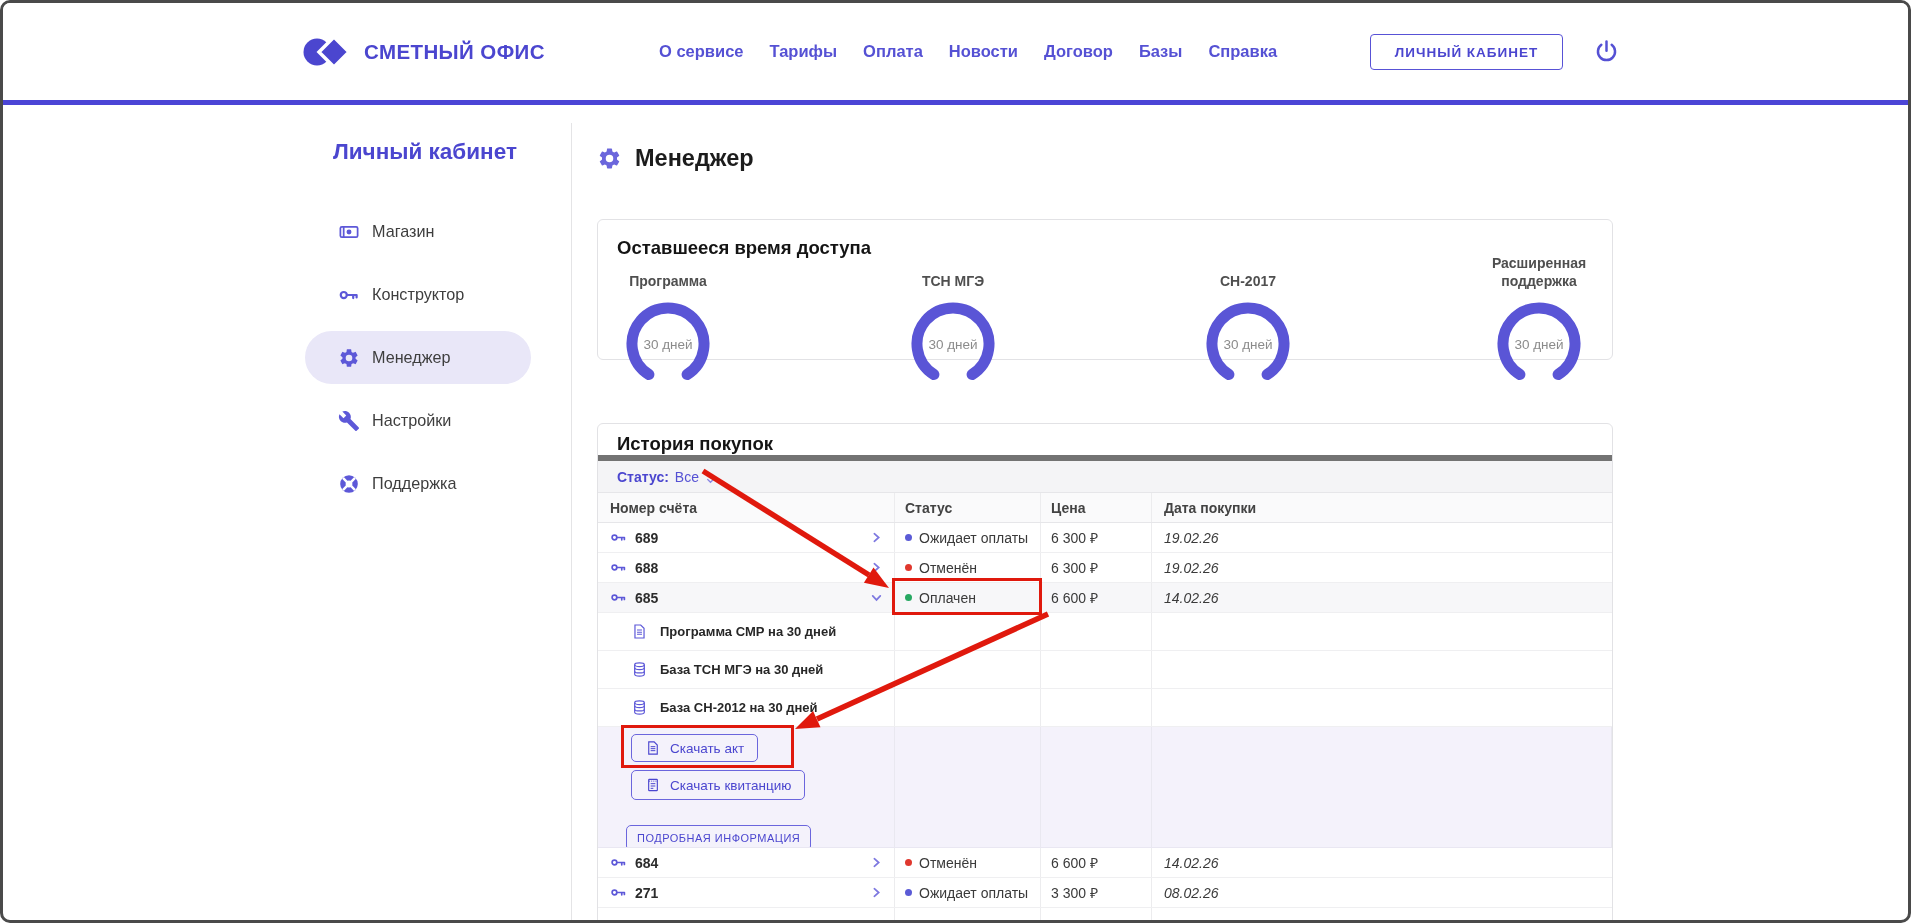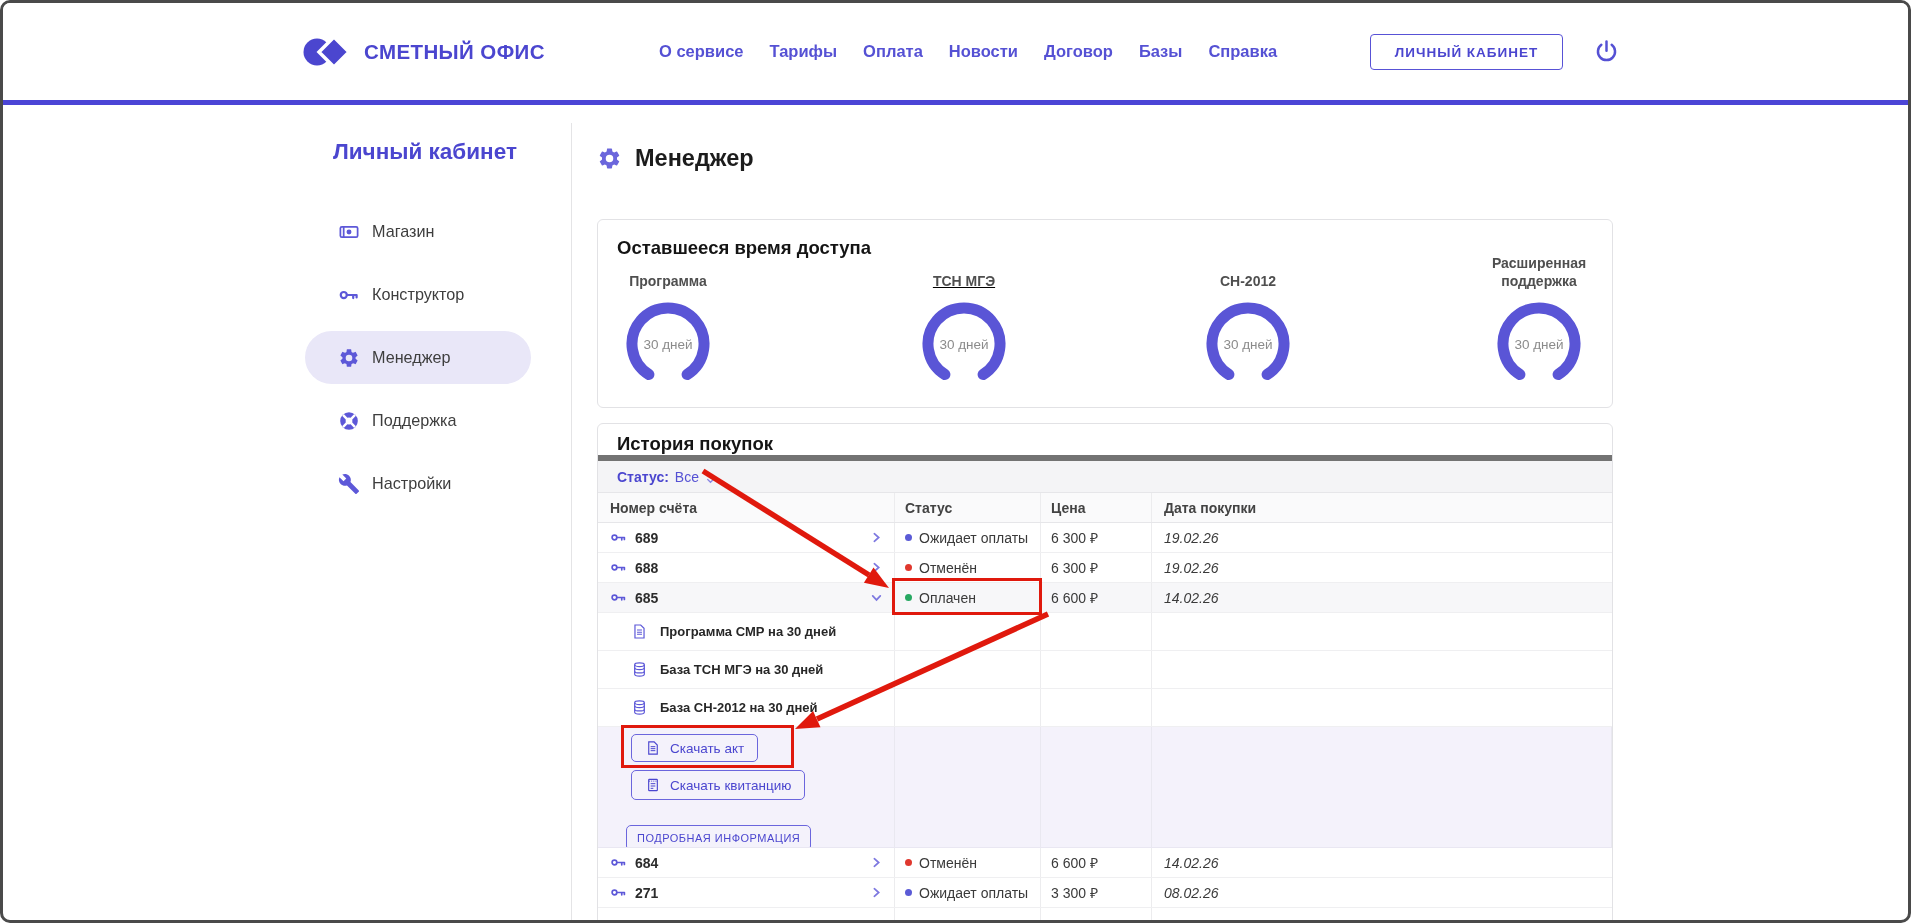--- a/index.html
+++ b/index.html
@@ -25,21 +25,21 @@
   .side-item .s-label { font-size:16.2px; color:#3e3e3e; }
   .v-divider { position:absolute; left:568px; top:120px; width:1px; height:797px; background:#e4e4e6; }
 
   
   .main { position:absolute; left:594px; top:102px; width:1016px; height:818px; }
   .page-title { position:absolute; top:40px; left:0; display:flex; align-items:center; gap:13px; }
   .page-title .pt-icon { width:25px; height:25px; color:#6b66dc; }
   .page-title h1 { font-size:23.5px; font-weight:700; color:#1c1c1c; }
 
   .card { position:absolute; left:0; width:1016px; background:#fff; border:1px solid #e2e2e5; border-radius:6px; }
-  .access-card { top:114px; height:189px; }
+  .access-card { top:114px; height:141px; }
   .card-title { position:absolute; left:19px; top:17px; font-size:18.5px; font-weight:700; color:#141414; }
 
   .gauge-col { position:absolute; width:140px; display:flex; flex-direction:column; align-items:center; }
   .gauge-label { height:46px; margin-top:24px; display:flex; align-items:flex-end; justify-content:center; text-align:center; font-size:14px; font-weight:700; color:#4f4f4f; line-height:1.25; }
   .gauge-ring { position:relative; width:84px; height:84px; margin-top:12px; }
   .gauge-ring svg { position:absolute; inset:0; }
   .gauge-value { position:absolute; inset:0; display:flex; align-items:center; justify-content:center; font-size:13.5px; color:#8b8b8b; }
 
   
   .history-card { top:318px; height:640px; border-radius:6px 6px 0 0; }
@@ -138,34 +138,34 @@
           </svg></span>
         <span class="s-label">Конструктор</span>
       </li>
       <li class="side-item active">
         <span class="s-icon"><svg viewBox="0 0 24 24" fill="currentColor">
             <path d="M19.14 12.94c.04-.3.06-.61.06-.94 0-.32-.02-.64-.07-.94l2.03-1.58a.49.49 0 0 0 .12-.61l-1.92-3.32a.49.49 0 0 0-.59-.22l-2.39.96c-.5-.38-1.03-.7-1.62-.94l-.36-2.54a.48.48 0 0 0-.48-.41h-3.84c-.24 0-.43.17-.47.41l-.36 2.54c-.59.24-1.13.57-1.62.94l-2.39-.96a.49.49 0 0 0-.59.22L2.74 8.87c-.12.21-.08.47.12.61l2.03 1.58c-.05.3-.09.63-.09.94s.02.64.07.94l-2.03 1.58a.49.49 0 0 0-.12.61l1.92 3.32c.12.22.37.29.59.22l2.39-.96c.5.38 1.03.7 1.62.94l.36 2.54c.05.24.24.41.48.41h3.84c.24 0 .44-.17.47-.41l.36-2.54c.59-.24 1.13-.56 1.62-.94l2.39.96c.22.08.47 0 .59-.22l1.92-3.32a.49.49 0 0 0-.12-.61l-2.01-1.58zM12 15.6a3.6 3.6 0 1 1 0-7.2 3.6 3.6 0 0 1 0 7.2z"></path>
           </svg></span>
         <span class="s-label">Менеджер</span>
       </li>
       <li class="side-item">
+        <span class="s-icon"><svg viewBox="0 0 24 24" fill="currentColor">
+            <path d="M22.7 19l-9.1-9.1c.9-2.3.4-5-1.5-6.9-2-2-5-2.4-7.4-1.3L9 6 6 9 1.6 4.7C.4 7.1.9 10.1 2.9 12.1c1.9 1.9 4.6 2.4 6.9 1.5l9.1 9.1c.4.4 1 .4 1.4 0l2.3-2.3c.5-.4.5-1 .1-1.4z"></path>
+          </svg></span>
+        <span class="s-label">Настройки</span>
+      </li>
+      <li class="side-item">
         <span class="s-icon"><svg viewBox="0 0 24 24">
             <circle cx="12" cy="12" r="9.6" fill="currentColor"></circle>
             <circle cx="12" cy="12" r="3.7" fill="#ffffff"></circle>
             <g stroke="#ffffff" stroke-width="2.6">
               <path d="M5.4 5.4l4.2 4.2M18.6 5.4l-4.2 4.2M5.4 18.6l4.2-4.2M18.6 18.6l-4.2-4.2"></path>
             </g>
           </svg></span>
         <span class="s-label">Поддержка</span>
-      </li>
-      <li class="side-item">
-        <span class="s-icon"><svg viewBox="0 0 24 24" fill="currentColor">
-            <path d="M22.7 19l-9.1-9.1c.9-2.3.4-5-1.5-6.9-2-2-5-2.4-7.4-1.3L9 6 6 9 1.6 4.7C.4 7.1.9 10.1 2.9 12.1c1.9 1.9 4.6 2.4 6.9 1.5l9.1 9.1c.4.4 1 .4 1.4 0l2.3-2.3c.5-.4.5-1 .1-1.4z"></path>
-          </svg></span>
-        <span class="s-label">Настройки</span>
       </li>
     </ul>
   <div class="v-divider"></div>
 
   <main class="main">
     <div class="page-title">
       <span class="pt-icon" id="pt-gear"><svg viewBox="0 0 24 24" fill="currentColor">
             <path d="M19.14 12.94c.04-.3.06-.61.06-.94 0-.32-.02-.64-.07-.94l2.03-1.58a.49.49 0 0 0 .12-.61l-1.92-3.32a.49.49 0 0 0-.59-.22l-2.39.96c-.5-.38-1.03-.7-1.62-.94l-.36-2.54a.48.48 0 0 0-.48-.41h-3.84c-.24 0-.43.17-.47.41l-.36 2.54c-.59.24-1.13.57-1.62.94l-2.39-.96a.49.49 0 0 0-.59.22L2.74 8.87c-.12.21-.08.47.12.61l2.03 1.58c-.05.3-.09.63-.09.94s.02.64.07.94l-2.03 1.58a.49.49 0 0 0-.12.61l1.92 3.32c.12.22.37.29.59.22l2.39-.96c.5.38 1.03.7 1.62.94l.36 2.54c.05.24.24.41.48.41h3.84c.24 0 .44-.17.47-.41l.36-2.54c.59-.24 1.13-.56 1.62-.94l2.39.96c.22.08.47 0 .59-.22l1.92-3.32a.49.49 0 0 0-.12-.61l-2.01-1.58zM12 15.6a3.6 3.6 0 1 1 0-7.2 3.6 3.6 0 0 1 0 7.2z"></path>
           </svg></span>
       <h1>Менеджер</h1>
@@ -176,31 +176,31 @@
       <div id="gauges">
           <div class="gauge-col" style="left: 0px; top: 0px;">
             <div class="gauge-label">Программа</div>
             <div class="gauge-ring">
               <svg viewBox="0 0 84 84">
                 <path d="M 22.9 72.5 A 36 36 0 1 1 61.1 72.5" fill="none" stroke="#5a55d6" stroke-width="11" stroke-linecap="round"></path>
               </svg>
               <span class="gauge-value">30 дней</span>
             </div>
           </div>
-          <div class="gauge-col" style="left: 296px; top: 0px; text-decoration: underline;">
+          <div class="gauge-col" style="left: 285px; top: 0px;">
             <div class="gauge-label">ТСН МГЭ</div>
             <div class="gauge-ring">
               <svg viewBox="0 0 84 84">
                 <path d="M 22.9 72.5 A 36 36 0 1 1 61.1 72.5" fill="none" stroke="#5a55d6" stroke-width="11" stroke-linecap="round"></path>
               </svg>
               <span class="gauge-value">30 дней</span>
             </div>
           </div>
           <div class="gauge-col" style="left: 580px; top: 0px;">
-            <div class="gauge-label">СН-2012</div>
+            <div class="gauge-label">СН-2017</div>
             <div class="gauge-ring">
               <svg viewBox="0 0 84 84">
                 <path d="M 22.9 72.5 A 36 36 0 1 1 61.1 72.5" fill="none" stroke="#5a55d6" stroke-width="11" stroke-linecap="round"></path>
               </svg>
               <span class="gauge-value">30 дней</span>
             </div>
           </div>
           <div class="gauge-col" style="left: 871px; top: 0px;">
             <div class="gauge-label">Расширенная поддержка</div>
             <div class="gauge-ring">

